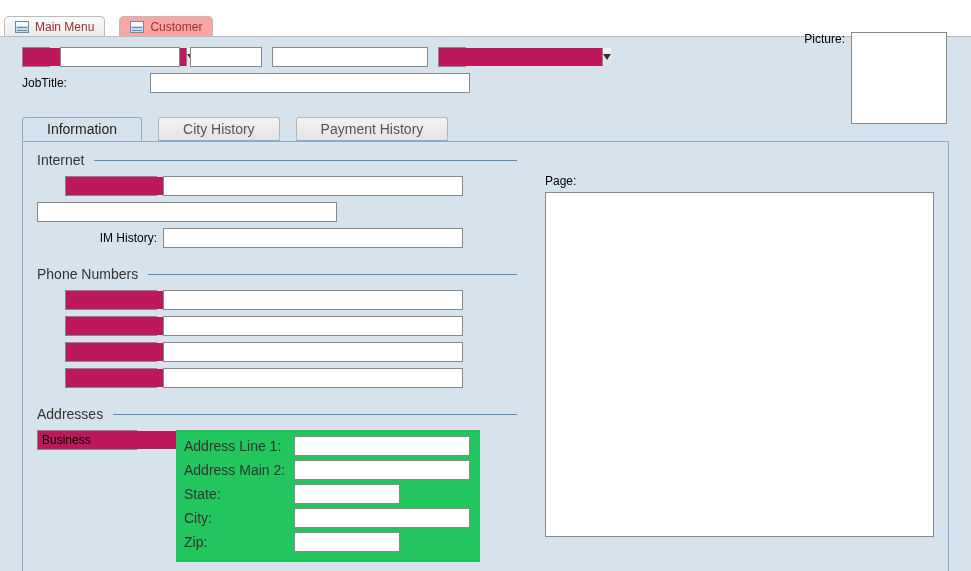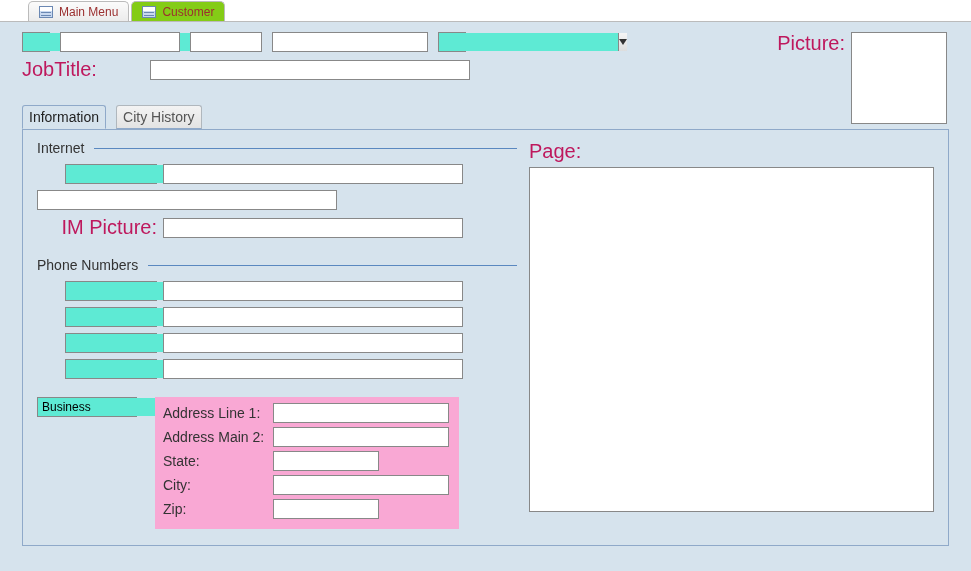--- a/index.html
+++ b/index.html
@@ -10,43 +10,43 @@
     background: #d6e3ed;
     color: #333;
     width: 971px;
     height: 571px;
     overflow: hidden;
   }
   
   .obj-tabs {
     display: flex;
     align-items: flex-end;
-    gap: 0;
-    padding: 0 28px;
-    height: 22px;
+    gap: 12px;
+    padding: 0 4px;
+    height: 37px;
     background: #fff;
     border-bottom: 1px solid #bbb;
   }
   .obj-tab {
     display: flex;
     align-items: center;
     gap: 6px;
     height: 20px;
     padding: 0 10px;
     border: 1px solid #bbb;
     border-bottom: none;
     border-top-left-radius: 5px;
     border-top-right-radius: 5px;
     background: linear-gradient(#fbfbfb,#ececec);
     color: #9b2f2f;
     font-size: 12px;
     position: relative;
     margin-right: 2px;
   }
-  .obj-tab.active { background:#84cc16; }
+  .obj-tab.active { background:#fca5a5; }
   .form-icon {
     width: 14px; height: 12px; border:1px solid #6b88b3;
     background: linear-gradient(#fff 40%, #c9d9f0 40%);
     position: relative;
   }
   .form-icon::before {
     content:""; position:absolute; left:1px; right:1px; top:5px; height:1px; background:#6b88b3;
   }
   .form-icon::after {
     content:""; position:absolute; left:1px; right:1px; top:8px; height:1px; background:#6b88b3;
@@ -58,59 +58,59 @@
   
   .toprow {
     display:flex; gap:10px; align-items:center; margin-bottom:6px;
   }
   .txt {
     height:20px; border:1px solid #888; background:#fff;
   }
   .combo {
     display:inline-flex; align-items:center; height:20px; border:1px solid #888; background:#fff;
   }
-  .combo .combo-input { flex:1; height:100%; border:none; padding:0 12px; font-size:12px; text-align:right; background:#5eead4; }
+  .combo .combo-input { flex:1; height:100%; border:none; padding:0 4px; font-size:12px; text-align:right; background:#be185d; }
   .combo-btn {
     width:17px; height:100%; border-left:1px solid #888; background:linear-gradient(#f5f5f5,#ddd);
     display:flex; align-items:center; justify-content:center;
   }
   .combo-btn svg { width:8px; height:6px; }
   .jobtitle-row { display:flex; align-items:center; gap:8px; margin-bottom:24px;}
-  .lbl { font-size:20px; color:#be185d; }
+  .lbl { font-size:12px; color:#000000; }
   
   .picture-block { position:absolute; top:32px; right:24px; display:flex; align-items:flex-start; gap:6px; }
   .picture-box { width:96px; height:92px; border:1px solid #888; background:#fff; }
   
   .tabstrip { display:flex; border-bottom:1px solid #8fa9c9; margin-bottom:-1px; }
   .innertab {
-    padding:3px 6px; border:1px solid #b0b7bd; border-bottom:1px solid #8fa9c9;
+    padding:3px 24px; border:1px solid #b0b7bd; border-bottom:1px solid #8fa9c9;
     background:linear-gradient(#f3f3f3,#e3e3e3); color:#555; font-size:14px;
-    margin-right:10px; border-top-left-radius:3px; border-top-right-radius:3px;
+    margin-right:16px; border-top-left-radius:3px; border-top-right-radius:3px;
   }
   .innertab.active { background:#d6e3ed; border-color:#8fa9c9; border-bottom-color:#d6e3ed; color:#222;}
   .tabpanel {
     border:1px solid #8fa9c9; border-top:1px solid #8fa9c9;
     padding:10px 14px 16px 14px; background:#d6e3ed;
   }
-  .panel-inner { display:flex; gap:12px; }
+  .panel-inner { display:flex; gap:28px;align-items:center; }
   .leftcol { flex:0 0 480px; }
   .rightcol { flex:1; }
   
   .group { margin-bottom:18px; }
   .group-header {
     display:flex; align-items:center; gap:10px; margin-bottom:8px;
   }
   .group-title { font-size:14px; color:#333; white-space:nowrap; }
   .group-line { flex:1; height:1px; background:#5a88c0; }
   .row { display:flex; align-items:center; gap:6px; margin-bottom:6px; }
   .row .left-slot { width:120px; display:flex; justify-content:flex-end; }
   .row .right-slot input.txt { width:300px; }
   
   .addr-panel {
-    background:#f9a8d4; padding:6px 10px 6px 8px; display:inline-block;
+    background:#22c55e; padding:6px 10px 6px 8px; display:inline-block;margin-left:21px;
   }
   .addr-row { display:flex; align-items:center; gap:8px; margin-bottom:4px; }
   .addr-row .albl { width:102px; font-size:14px; }
   
   .notes { width:100%; height:345px; border:1px solid #888; background:#fff; resize:none; }
 </style>
 </head>
 <body>
 
 <div class="obj-tabs">
@@ -154,20 +154,21 @@
   </div>
 
   <div class="jobtitle-row">
     <span class="lbl" style="width:120px">JobTitle:</span>
     <input class="txt" style="width: 320px;">
   </div>
 
   <div class="tabstrip">
     <div class="innertab active">Information</div>
     <div class="innertab">City History</div>
+    <div class="innertab">Payment History</div>
   </div>
 
   <div class="tabpanel">
     <div class="panel-inner">
       <div class="leftcol">
 
         <div class="group">
           <div class="group-header">
             <span class="group-title">Internet</span>
             <span class="group-line"></span>
@@ -183,21 +184,21 @@
                   </span>
               </span>
             </div>
             <div class="right-slot"><input class="txt" style=""></div>
           </div>
           <div class="row">
             <div class="right-slot"><input class="txt" style=""></div>
           </div>
           <div class="row">
             <div class="left-slot">
-                <span class="lbl">IM Picture:</span>
+                <span class="lbl">IM History:</span>
               </div>
             <div class="right-slot"><input class="txt" style=""></div>
           </div>
         </div>
 
         <div class="group">
           <div class="group-header">
             <span class="group-title">Phone Numbers</span>
             <span class="group-line"></span>
           </div>
@@ -249,20 +250,24 @@
                       <path d="M0 0 L8 0 L4 6 Z" fill="#333"></path>
                     </svg>
                   </span>
               </span>
             </div>
             <div class="right-slot"><input class="txt" style=""></div>
           </div>
         </div>
 
         <div class="group" style="margin-bottom:0">
+          <div class="group-header">
+            <span class="group-title">Addresses</span>
+            <span class="group-line"></span>
+          </div>
           <div style="display:flex; gap:18px; align-items:flex-start;">
             <span class="combo" style="width:100px">
               <input class="combo-input" style="text-align: left; padding-left: 4px;" readonly="" value="Business">
               <span class="combo-btn">
                   <svg viewBox="0 0 8 6">
                     <path d="M0 0 L8 0 L4 6 Z" fill="#333"></path>
                   </svg>
                 </span>
             </span>
             <div class="addr-panel">

